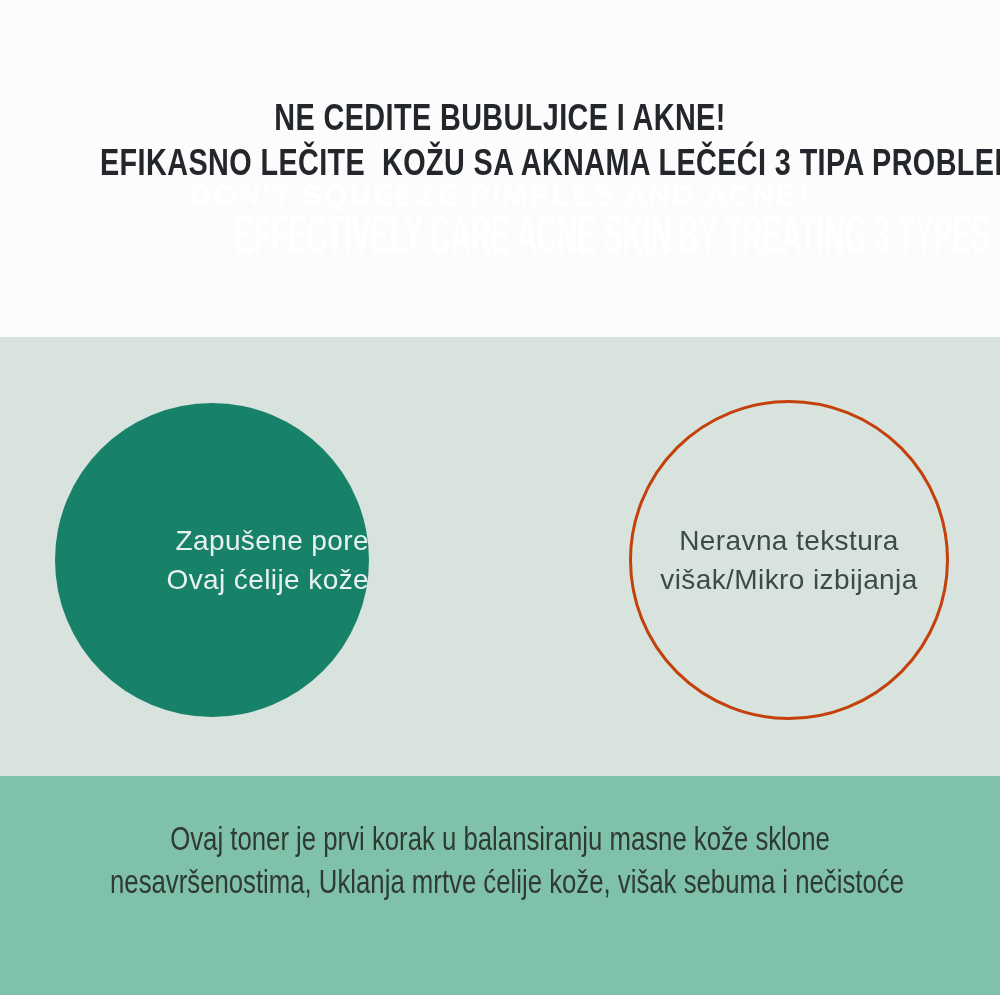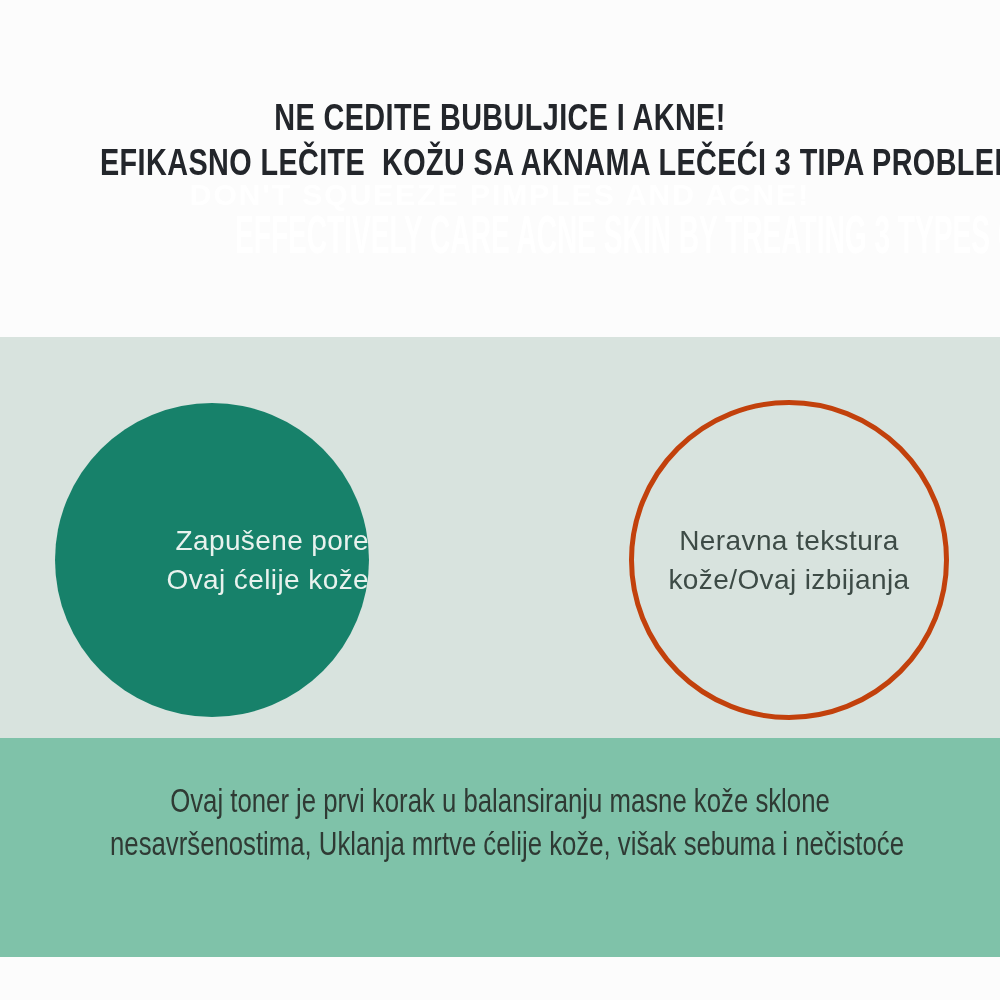--- a/index.html
+++ b/index.html
@@ -48,28 +48,28 @@
   .circle span{
     display:block;
     font-size:28px;line-height:39px;font-weight:300;
     letter-spacing:0.4px;
   }
   .c1{left:55px;top:403px;width:314px;height:314px;background:#17816a;z-index:3;align-items:flex-end;}
   .c1 span{color:#e9f2ee;}
   .c2{left:346px;top:401px;width:318px;height:318px;background:#4ba48a;z-index:2;}
   .c2 span{color:#e9f2ee;}
   .c3{left:629px;top:400px;width:320px;height:320px;background:transparent;
-      border:5px solid #c2410c;box-sizing:border-box;z-index:1;}
+      border:3px solid #c2410c;box-sizing:border-box;z-index:1;}
   .c3 span{color:#3d4b46;}
   
   .circle{top:auto;}
   .c1{top:403px;} .c2{top:401px;} .c3{top:400px;}
   
   .section-bottom{
-    position:absolute;left:0;top:738px;width:1000px;height:219px;
+    position:absolute;left:0;top:776px;width:1000px;height:219px;
     background:#7fc2a9;
   }
   .footer-line{
     position:absolute;left:0;right:0;margin:0;
     text-align:center;color:#2f3a34;
     font-size:33px;line-height:43px;font-weight:400;
     transform:scaleX(0.78);transform-origin:50% 50%;
     white-space:pre;
   }
   .fl1{top:41px;}
@@ -84,21 +84,21 @@
     <div class="ghost ghost1">DON'T SQUEEZE PIMPLES AND ACNE!</div>
     <div class="ghost ghost2">EFFECTIVELY CARE ACNE SKIN BY TREATING 3 TYPES OF TROUBLE</div>
     <h1 class="hl hl1">NE CEDITE BUBULJICE I AKNE!</h1>
     <h1 class="hl hl2">EFIKASNO LEČITE  KOŽU SA AKNAMA LEČEĆI 3 TIPA PROBLEMA</h1>
   </section>
 
   <section class="section-middle"></section>
 
   <div class="circle c3">
     <span>Neravna tekstura</span>
-    <span>kože/Ovaj izbijanja</span>
+    <span>višak/Mikro izbijanja</span>
   </div>
 
 
   <div class="circle c1">
     <span>Zapušene pore</span>
     <span>Ovaj ćelije kože</span>
   </div>
 
   <section class="section-bottom">
     <p class="footer-line fl1">Ovaj toner je prvi korak u balansiranju masne kože sklone</p>

